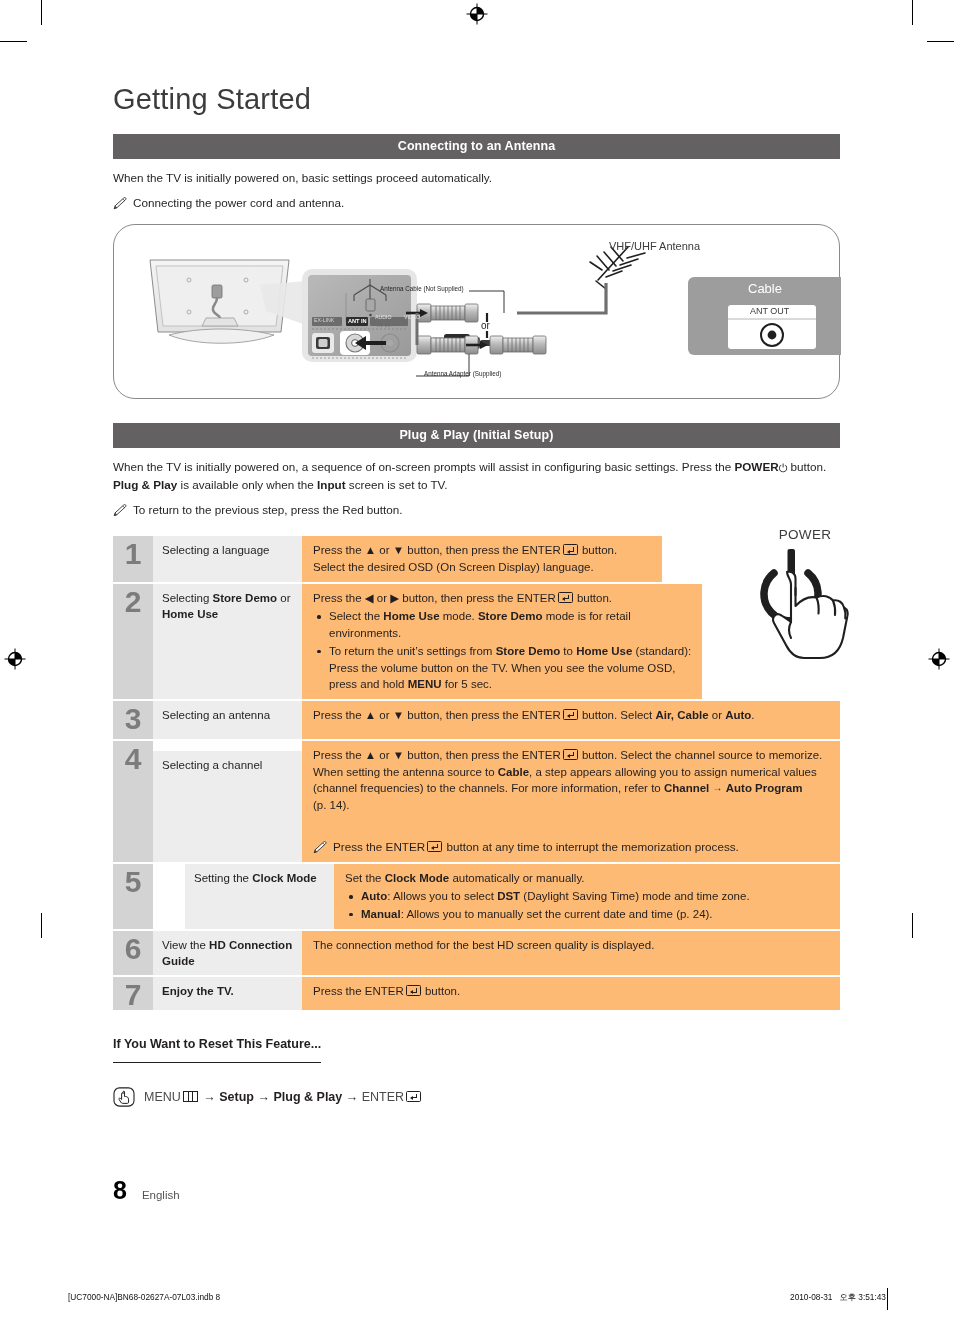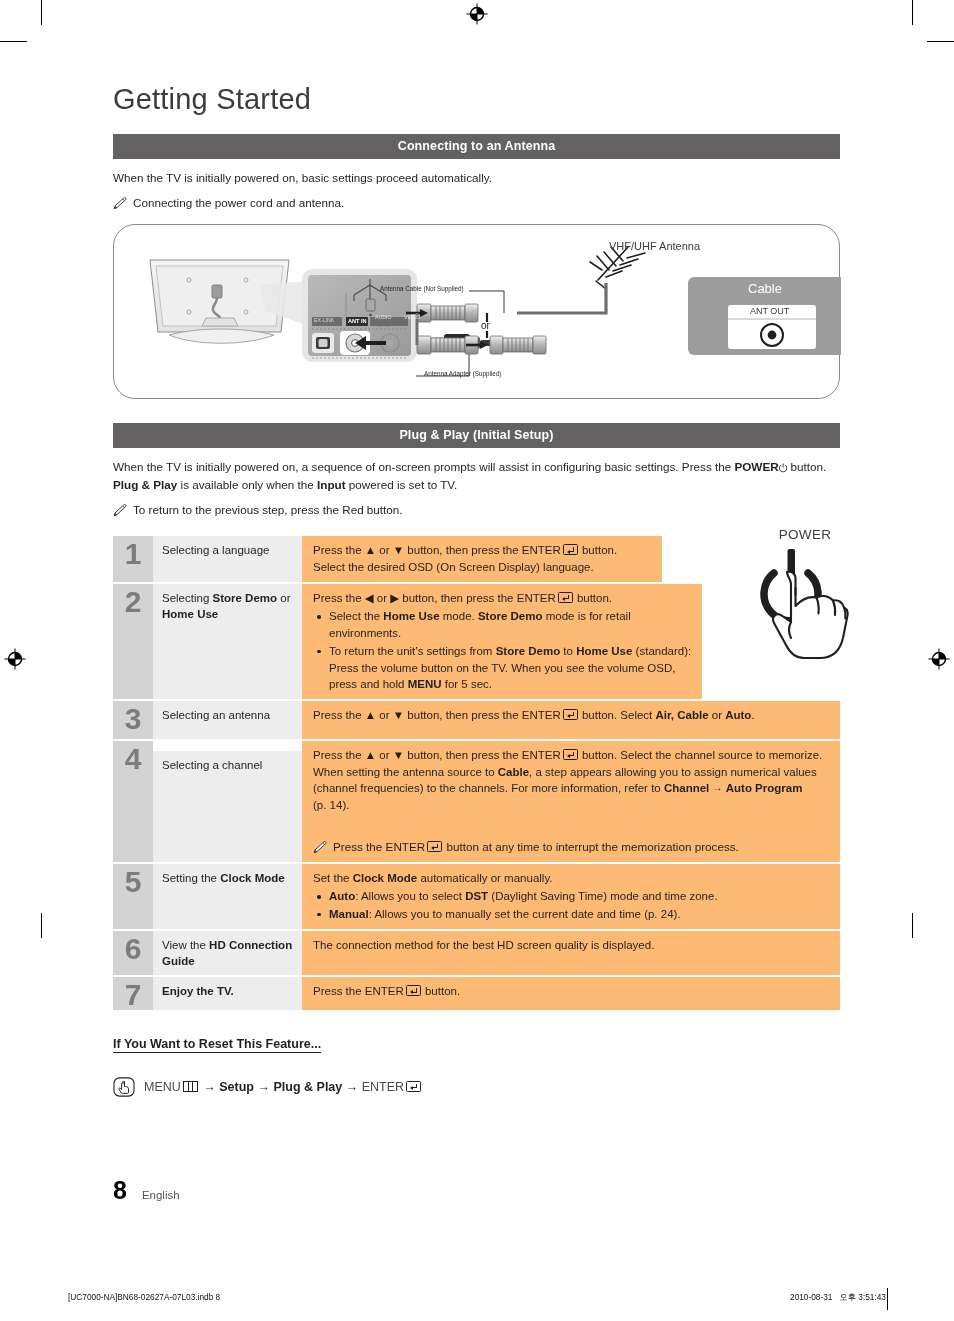--- a/index.html
+++ b/index.html
@@ -165,21 +165,21 @@
   }
   .power-illo svg { display:block; margin:0 auto; }
 
   
   .reset-block { margin-top:24px; }
   .reset-title {
     font-size:12.5px;
     font-weight:bold;
     display:inline-block;
     border-bottom:1.3px solid #231f20;
-    padding-bottom:1px;
+    padding-bottom:11px;
     color:#231f20;
   }
   .reset-path { display:flex; align-items:center; gap:9px; margin-top:24px; }
   .hand-key { flex:0 0 auto; width:22px; height:20px; }
   .hand-key svg { display:block; }
   .reset-path .path-text { font-size:12.5px; color:#231f20; line-height:1.2; }
   .reset-path .path-text .nbold { font-weight:normal; color:#4a4a4a; }
   .menu-glyph {
     display:inline-block;
     width:15px; height:11px;
@@ -433,21 +433,21 @@
       <span class="lbl" style="left:234px; top:93px; color:#ffffff; font-size:5.6px; font-weight:bold;">ANT IN</span>
       <span class="lbl" style="left:200px; top:93px; color:#d8d8d8; font-size:5.2px;">EX-LINK</span>
       <span class="lbl" style="left:261px; top:90px; color:#e4e4e4; font-size:5.2px;">AUDIO</span>
       <span class="lbl" style="left:290px; top:90px; color:#e4e4e4; font-size:5.2px;">VIDEO</span>
       <span class="lbl" style="left:263px; top:98px; color:#6b6b6b; font-size:5px;">AV IN</span>
     </div>
 
     <div class="band" style="margin-top:24px;">Plug &amp; Play (Initial Setup)</div>
 
     <p class="body-text">
-      <span>When the TV is initially powered on, a sequence of on-screen prompts will assist in configuring basic settings. Press the </span><b>POWER</b><span class="pow-glyph">⏻</span><span> button. </span><b>Plug &amp; Play</b><span> is available only when the </span><b>Input</b><span> powered is set to TV.</span>
+      <span>When the TV is initially powered on, a sequence of on-screen prompts will assist in configuring basic settings. Press the </span><b>POWER</b><span class="pow-glyph">⏻</span><span> button. </span><b>Plug &amp; Play</b><span> is available only when the </span><b>Input</b><span> screen is set to TV.</span>
     </p>
 
     <div class="note-row">
       <span class="pencil-icon">
         <svg viewBox="0 0 16 14" width="15" height="13" aria-hidden="true">
           <path d="M1.2 12.6 L4.0 11.6 L13.2 3.2 C14.0 2.5 14.1 1.6 13.5 1.0 C12.9 0.4 12.0 0.5 11.3 1.2 L2.1 9.6 Z" fill="#ffffff" stroke="#231f20" stroke-width="0.9" stroke-linejoin="round"></path>
           <path d="M2.1 9.6 L4.0 11.6" stroke="#231f20" stroke-width="0.8"></path>
           <path d="M1.2 12.6 L2.6 10.9 L3.9 11.9 Z" fill="#231f20"></path>
           <path d="M10.4 2.1 L12.4 4.1" stroke="#231f20" stroke-width="0.8"></path>
         </svg>
@@ -508,21 +508,21 @@
                 <path d="M10.4 2.1 L12.4 4.1" stroke="#231f20" stroke-width="0.8"></path>
               </svg>
             </span>
             <span class="note-text">Press the ENTER<span class="enter-key"></span> button at any time to interrupt the memorization process.</span>
           </div>
         </div>
       </div>
 
       <div class="step-row">
         <div class="num-cell">5</div>
-        <div class="label-cell" style="width:149px;">
+        <div class="label-cell" style="width:149px;margin-left:32px;">
           <span>Setting the </span><b>Clock Mode</b>
         </div>
         <div class="desc-cell">
           <div>Set the <b>Clock Mode</b> automatically or manually.</div>
           <ul class="bullets">
             <li><b>Auto</b>: Allows you to select <b>DST</b> (Daylight Saving Time) mode and time zone.</li>
             <li><b>Manual</b>: Allows you to manually set the current date and time (p.&nbsp;24).</li>
           </ul>
         </div>
       </div>

